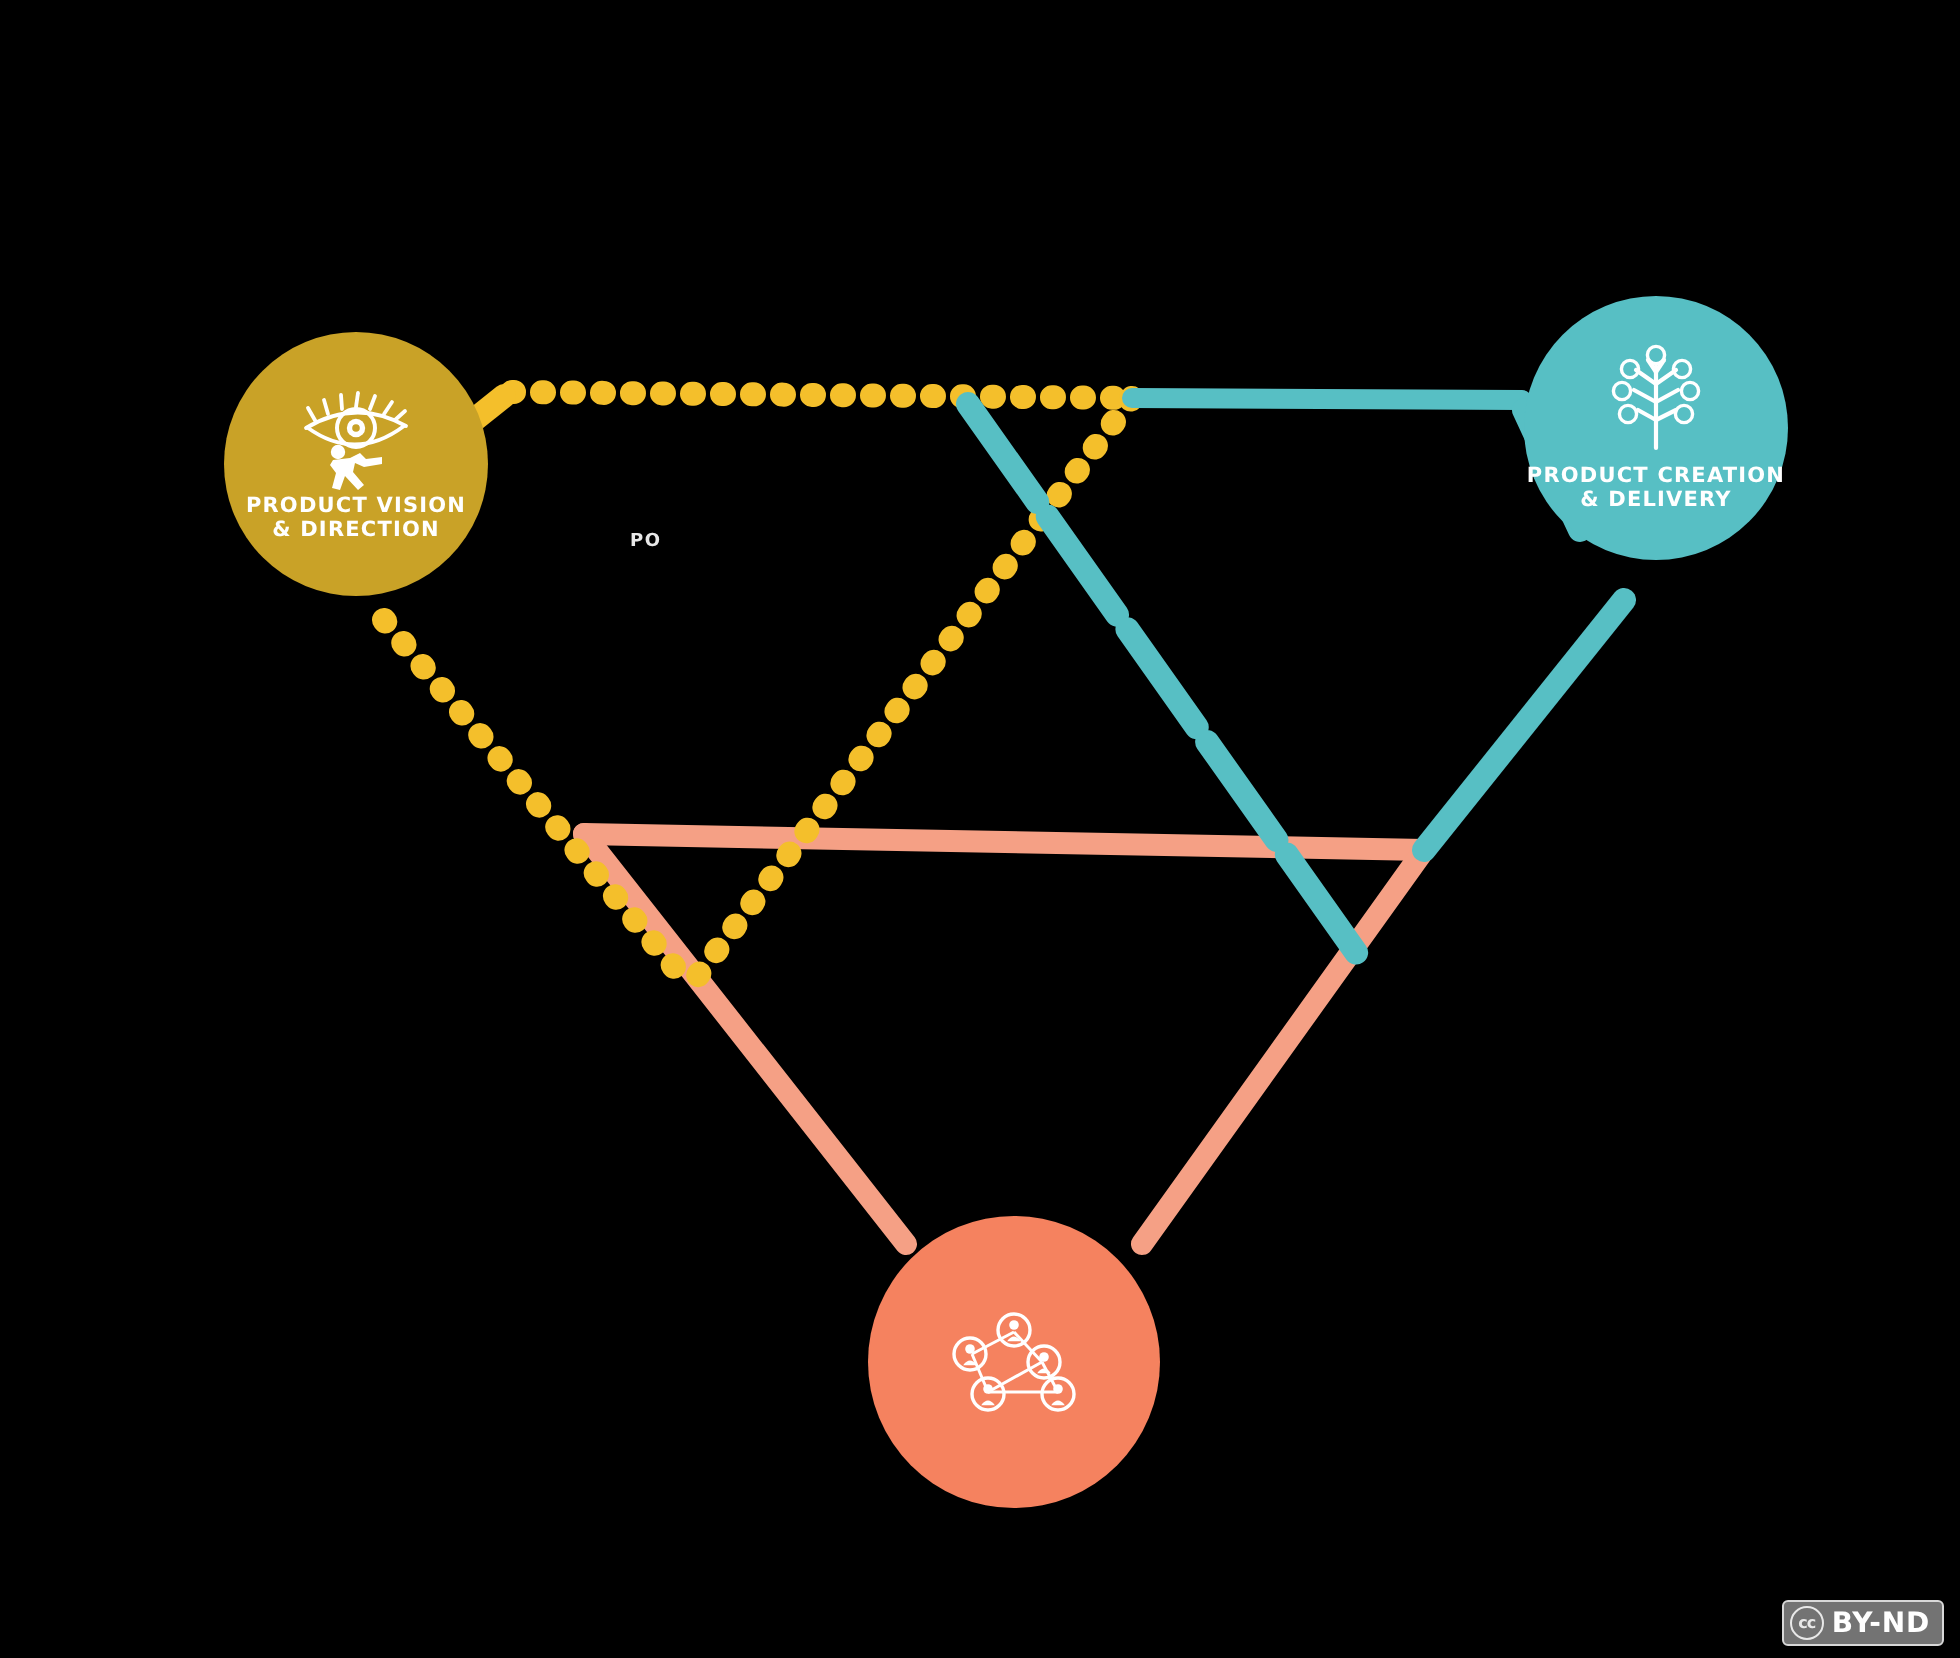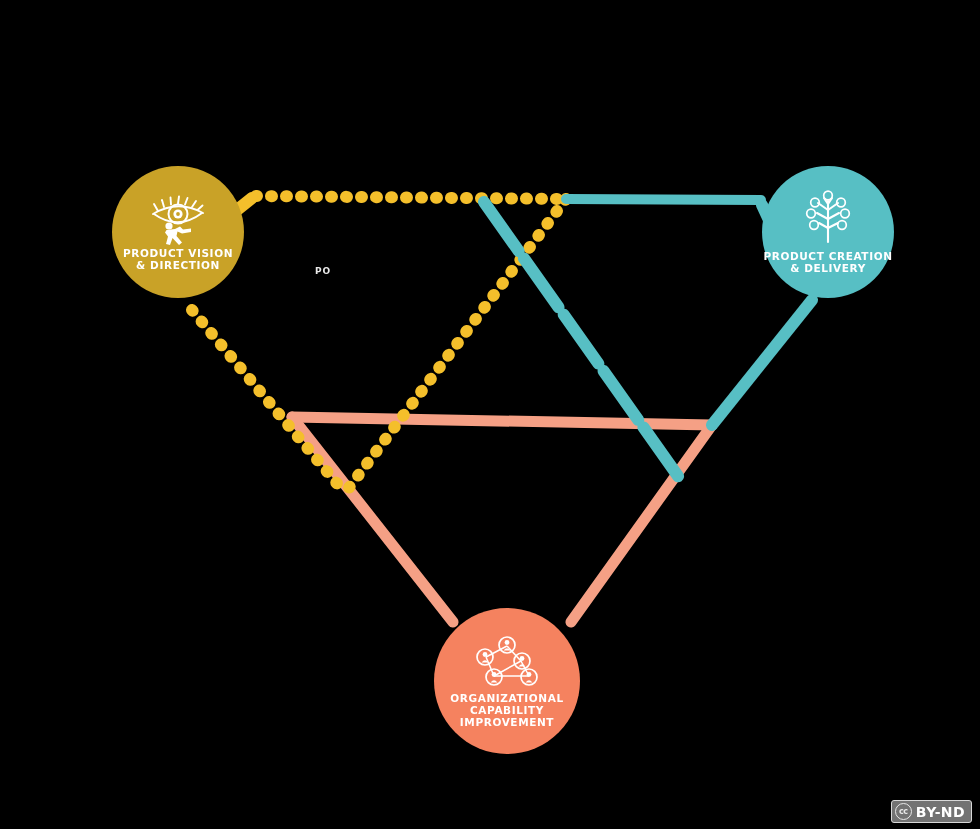--- a/index.html
+++ b/index.html
@@ -61,21 +61,21 @@
     background: #c9a227;
   }
   #node-vision .node-label {
     font-size: 10.5px;
     line-height: 12px;
     margin-top: 0;
   }
 
   #node-delivery {
     left: 762px;
-    top: 166px;
+    top: 148px;
     width: 132px;
     height: 132px;
     background: #57bfc4;
   }
   #node-delivery .node-label {
     font-size: 10.5px;
     line-height: 12px;
     margin-top: 4px;
   }
 
@@ -303,23 +303,20 @@
             <path d="M9.6 27.6 q3.4 -4.6 6.8 0 z"></path>
           <circle cx="50" cy="23.5" r="2.4"></circle>
             <path d="M46.6 31.6 q3.4 -4.6 6.8 0 z"></path>
           <circle cx="22" cy="39.5" r="2.4"></circle>
             <path d="M18.6 47.6 q3.4 -4.6 6.8 0 z"></path>
           <circle cx="57" cy="39.5" r="2.4"></circle>
             <path d="M53.6 47.6 q3.4 -4.6 6.8 0 z"></path>
         </g>
       </svg>
     </span>
-    <span class="node-label">Organizational
-Capability
-Improvement</span>
   </div>
 
   <div id="attribution">
     <span id="attribution-text"></span>
     <span id="cc-badge">
       <span class="cc-mark">cc</span>
       <span class="cc-text">BY-ND</span>
     </span>
   </div>
 

